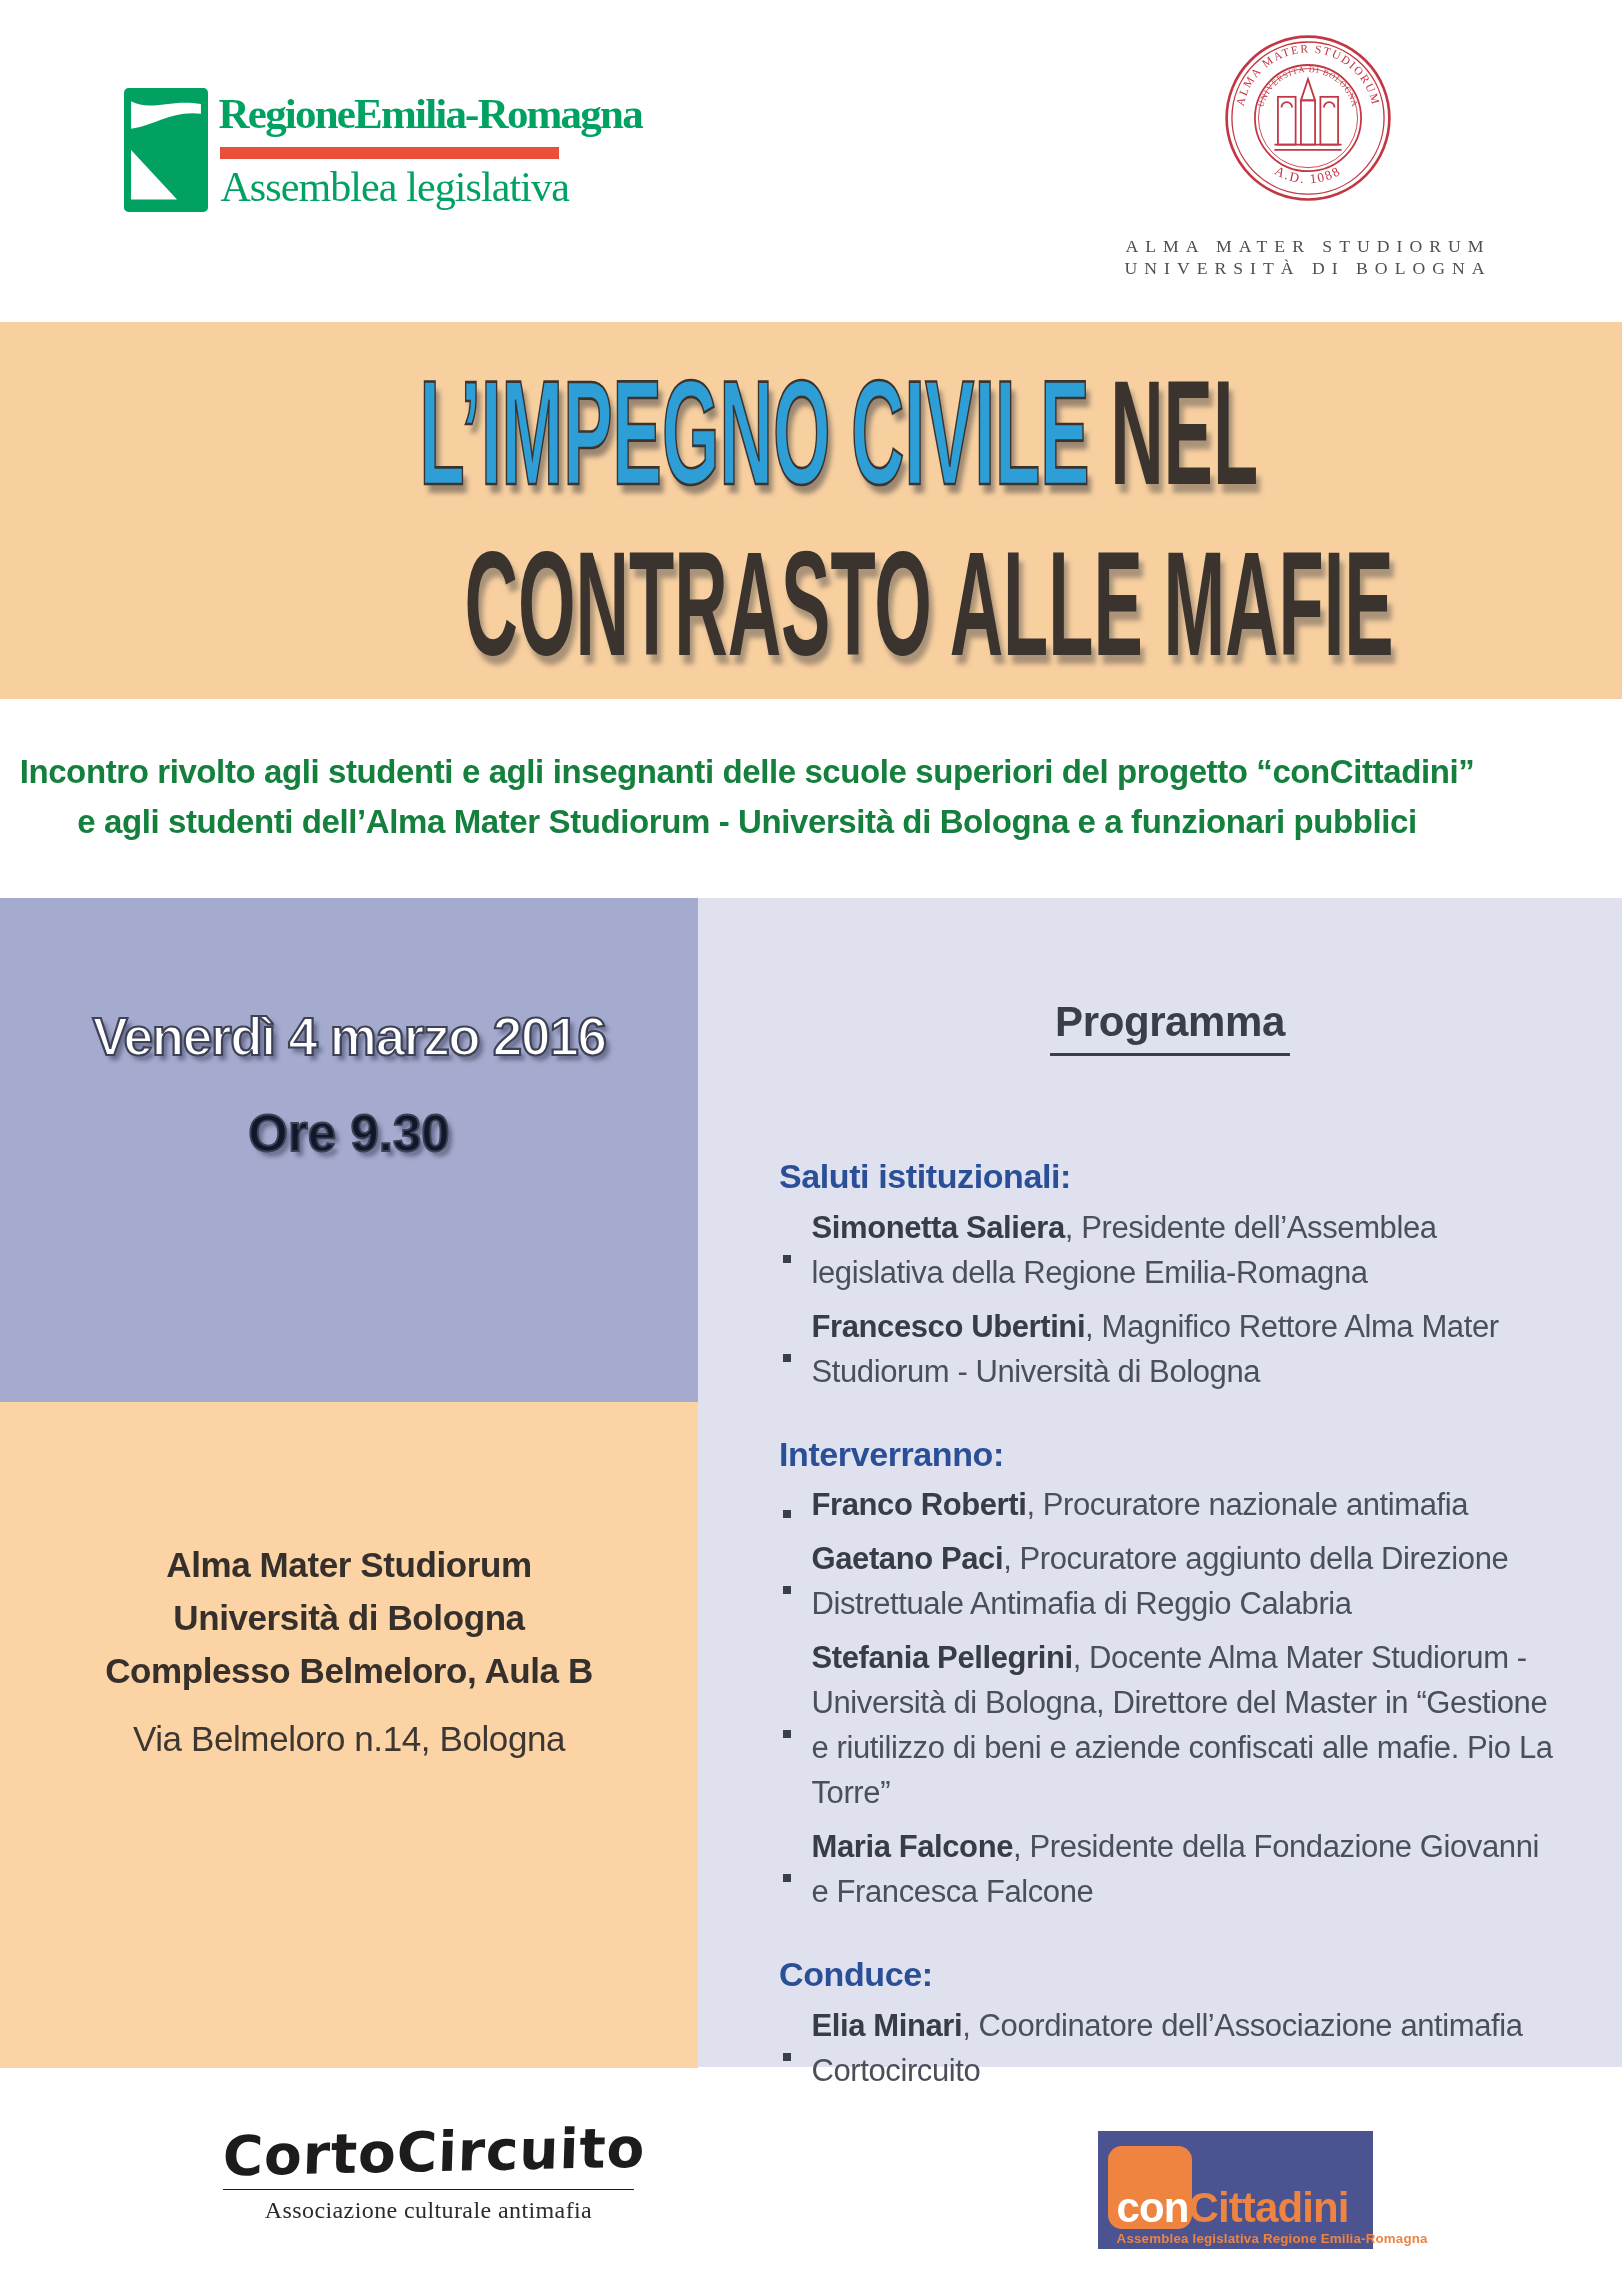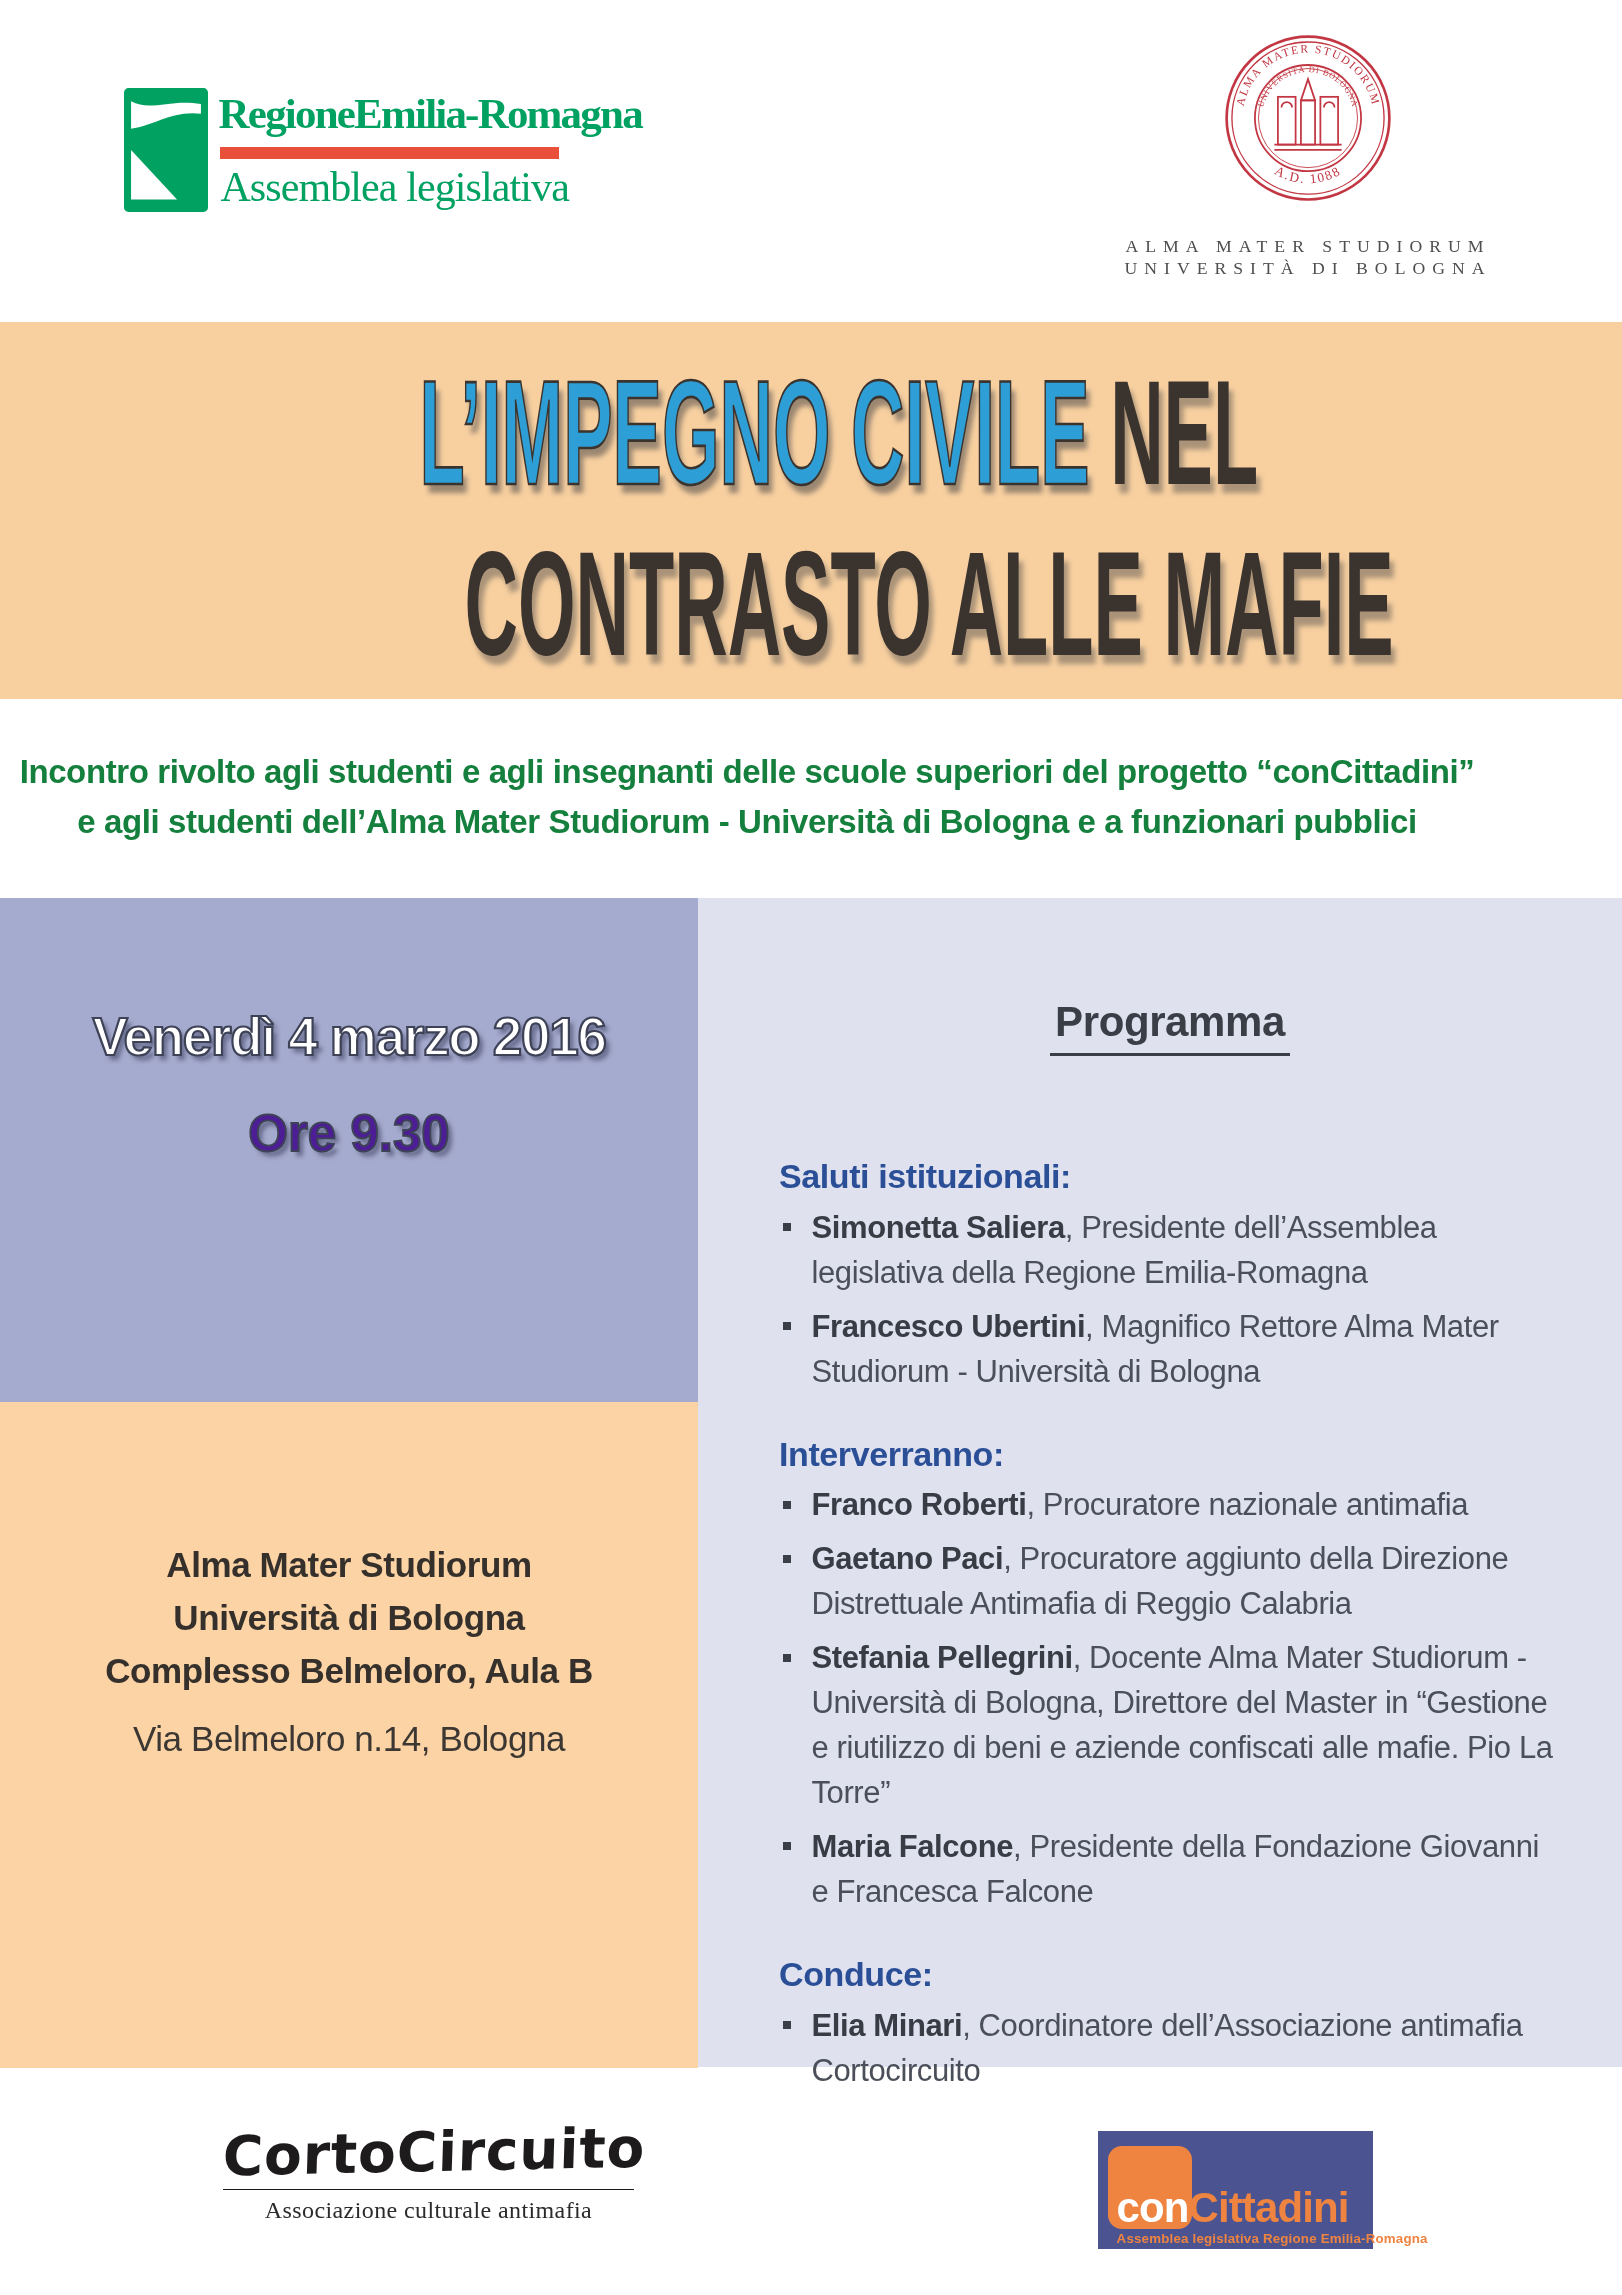--- a/index.html
+++ b/index.html
@@ -40,42 +40,42 @@
     position:absolute; left:0; top:747px; width:1494px; text-align:center;
     font-weight:bold; font-size:33px; line-height:50px; color:#15803d; letter-spacing:-0.4px;
   }
   
   .panel-date{position:absolute; left:0; top:898px; width:698px; height:504px; background:#A5ABCE; text-align:center;}
   .ev-date{
     margin-top:108px; font-size:53px; font-weight:bold; letter-spacing:-1.3px; color:#ffffff;
     -webkit-text-stroke:2.2px #3E4257; text-shadow:4.4px 5.3px 4.4px rgba(45,50,80,0.5); white-space:nowrap;
   }
   .ev-time{
-    margin-top:37px; font-size:51px; font-weight:bold; color:#4c1d95;
+    margin-top:37px; font-size:51px; font-weight:bold; color:#0f172a;
     -webkit-text-stroke:1.9px #3E4257; text-shadow:4.4px 5.3px 4.4px rgba(45,50,80,0.5);
   }
   .panel-venue{position:absolute; left:0; top:1402px; width:698px; height:666px; background:#FBD3A4; text-align:center;}
   .venue-line{font-size:35px; font-weight:bold; color:#35302B; line-height:46px; margin:7px 0 0 0; letter-spacing:-0.4px;}
   .venue-first{margin-top:140px;}
   .venue-address{font-size:35px; font-weight:normal; color:#3C3733; margin-top:25px; letter-spacing:-0.4px;}
   .panel-program{
     position:absolute; left:698px; top:898px; width:925px; height:1169px; background:#DFE1EF;
     box-sizing:border-box; padding:100px 62px 0 81px;
   }
   .prog-heading-row{text-align:center;}
   .prog-heading{
     display:inline-block; font-size:42px; font-weight:bold; color:#3A3E46;
     border-bottom:3.5px solid #3A3E46; padding:0 5.3px 7px 5.3px; letter-spacing:-0.4px;
   }
   .p-label{
     font-size:34px; font-weight:bold; color:#2B4F97; letter-spacing:-0.4px;
     margin:41px 0 5.3px 0;
   }
   .p-label.first{margin-top:101px;}
-  .p-item{display:flex; align-items:flex-start; margin-top:8.8px;}
+  .p-item{display:flex; align-items:center; margin-top:8.8px;}
   .p-bullet{flex:none; width:8px; height:8px; background:#3A3E46; margin:18.6px 21px 0 3.5px;}
   .p-text{font-size:31px; line-height:45px; color:#4B4F59; letter-spacing:-0.4px;}
   .p-text b{color:#383C44;}
   
   .corto{position:absolute; left:223px; top:2120px; width:411px; text-align:center;}
   .corto .c-name{
     font-family:"DejaVu Sans", sans-serif; font-weight:bold; font-size:55px; color:#1d1b1b;
     transform:skewX(-3deg) rotate(-1.2deg); display:inline-block; letter-spacing:0.9px; white-space:nowrap;
   }
   .corto .c-line{border-top:1.8px solid #1a1a1a; margin-top:5.3px;}

